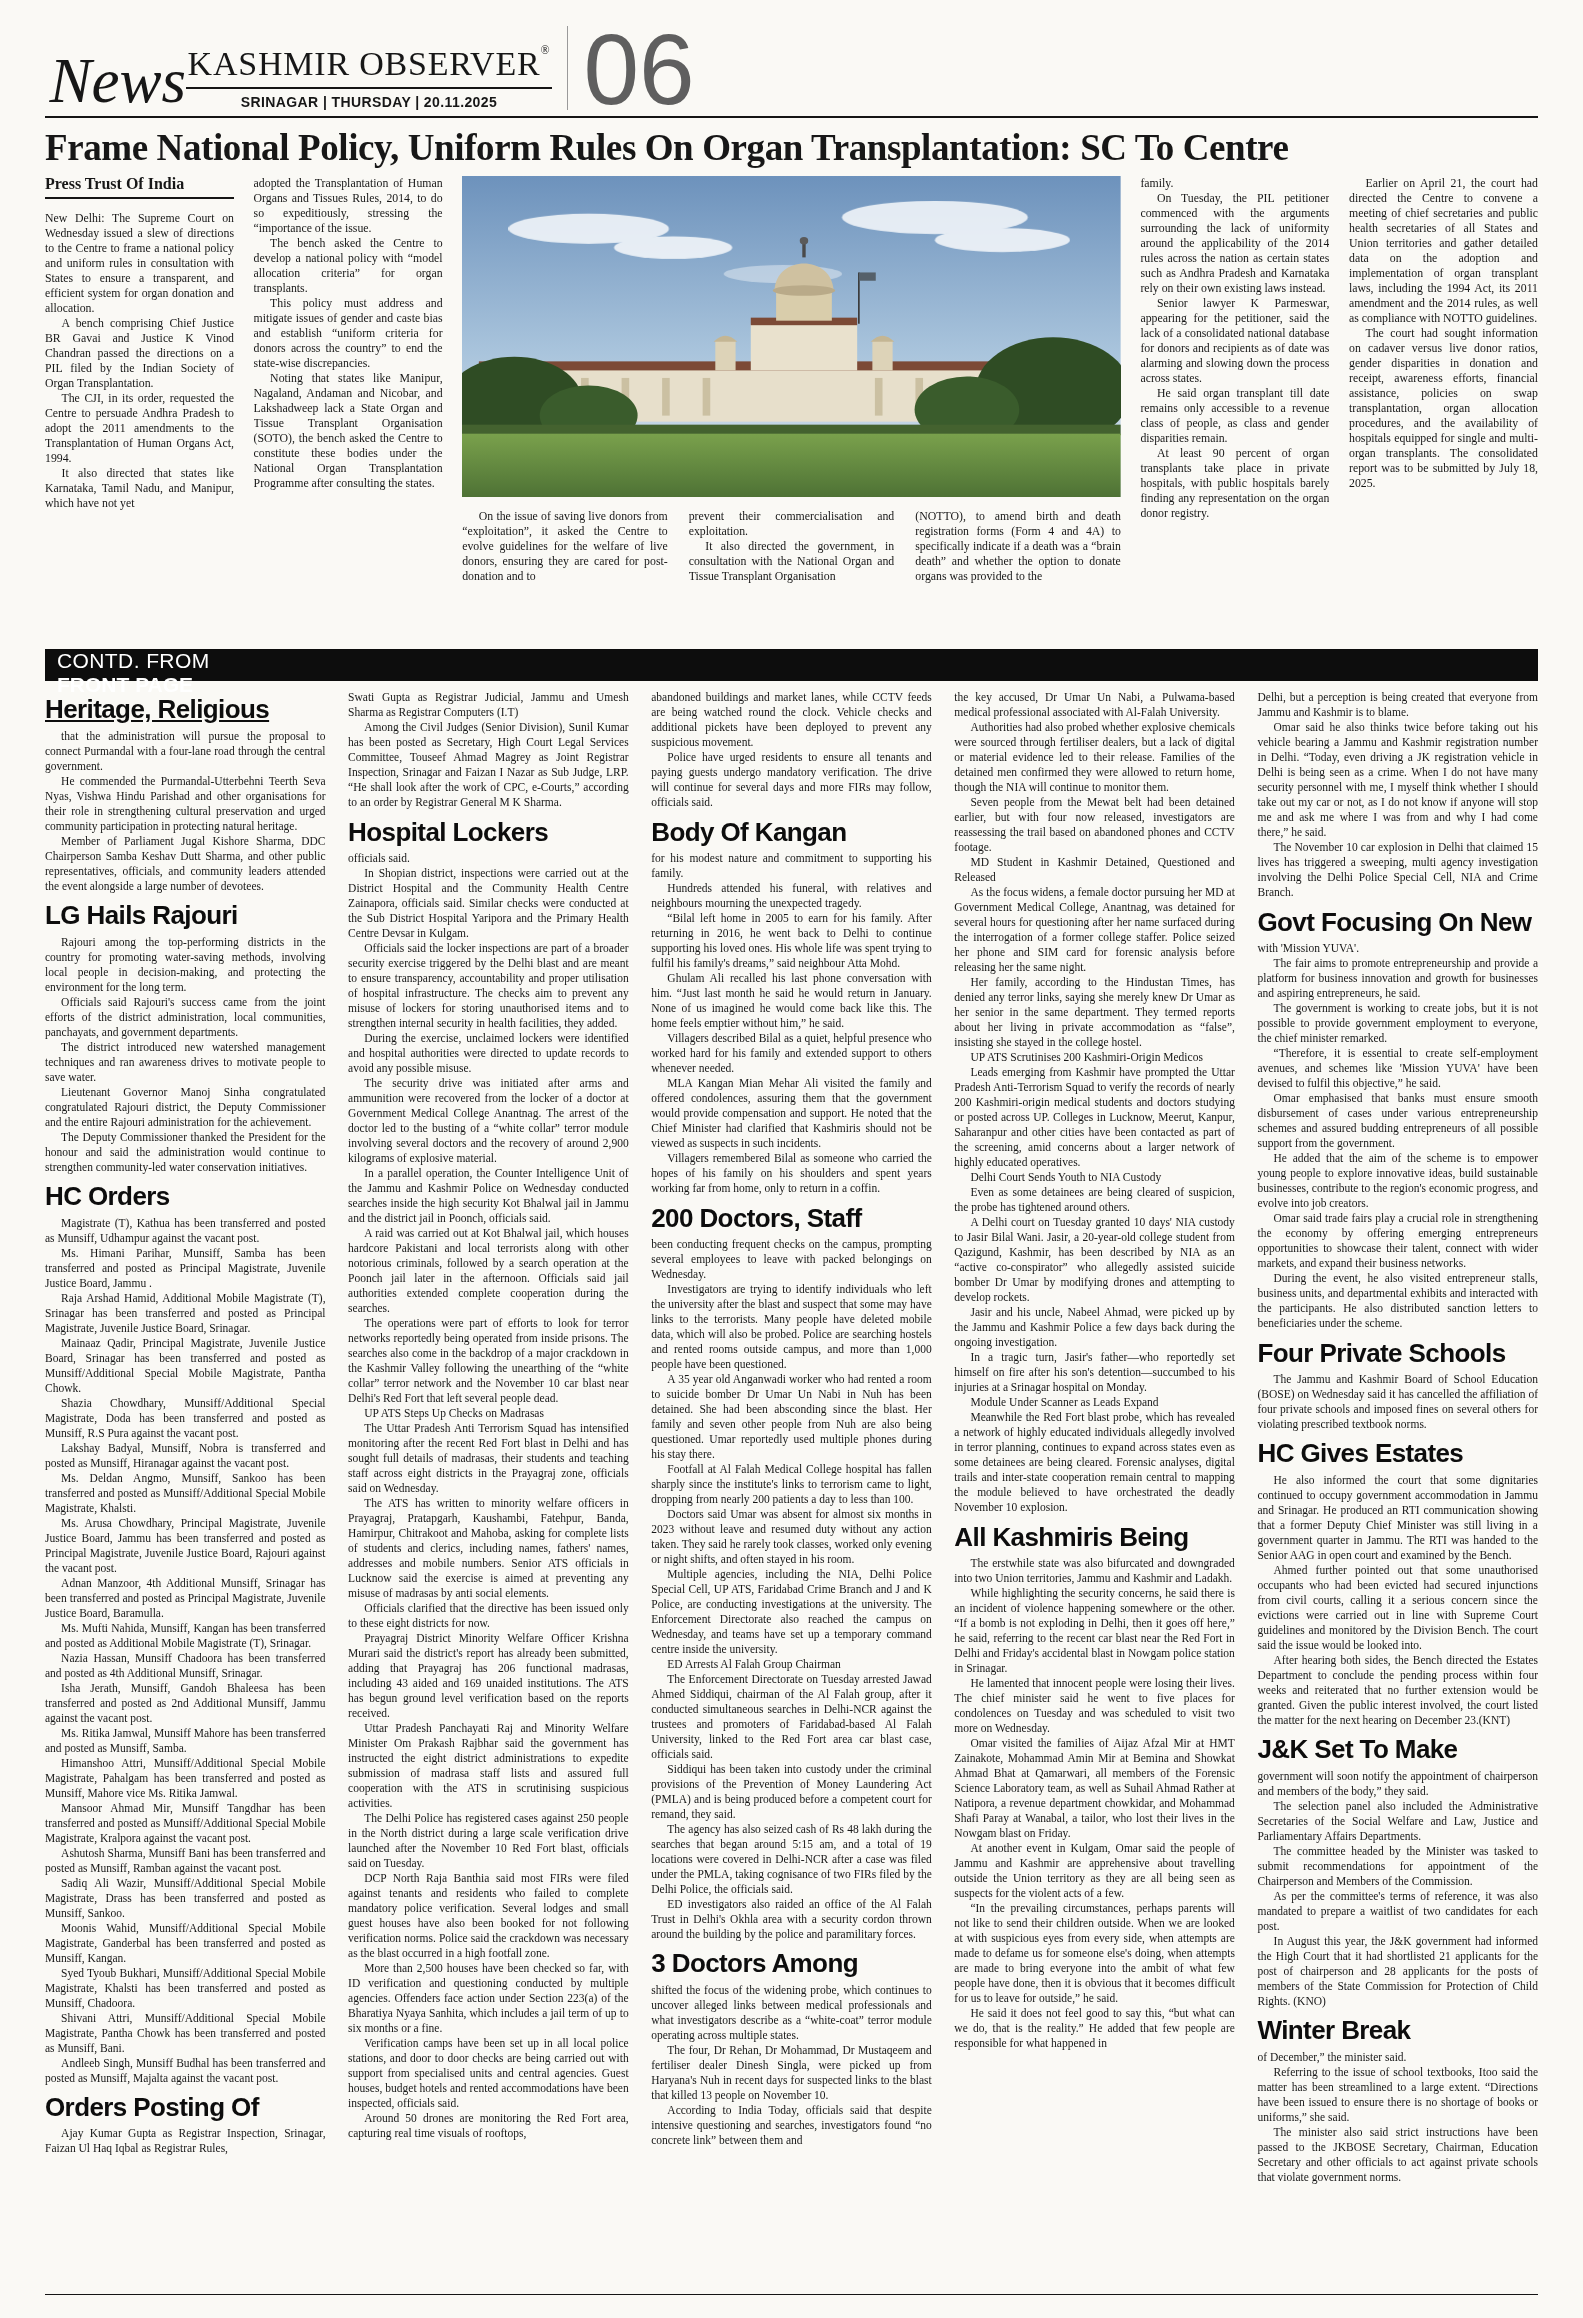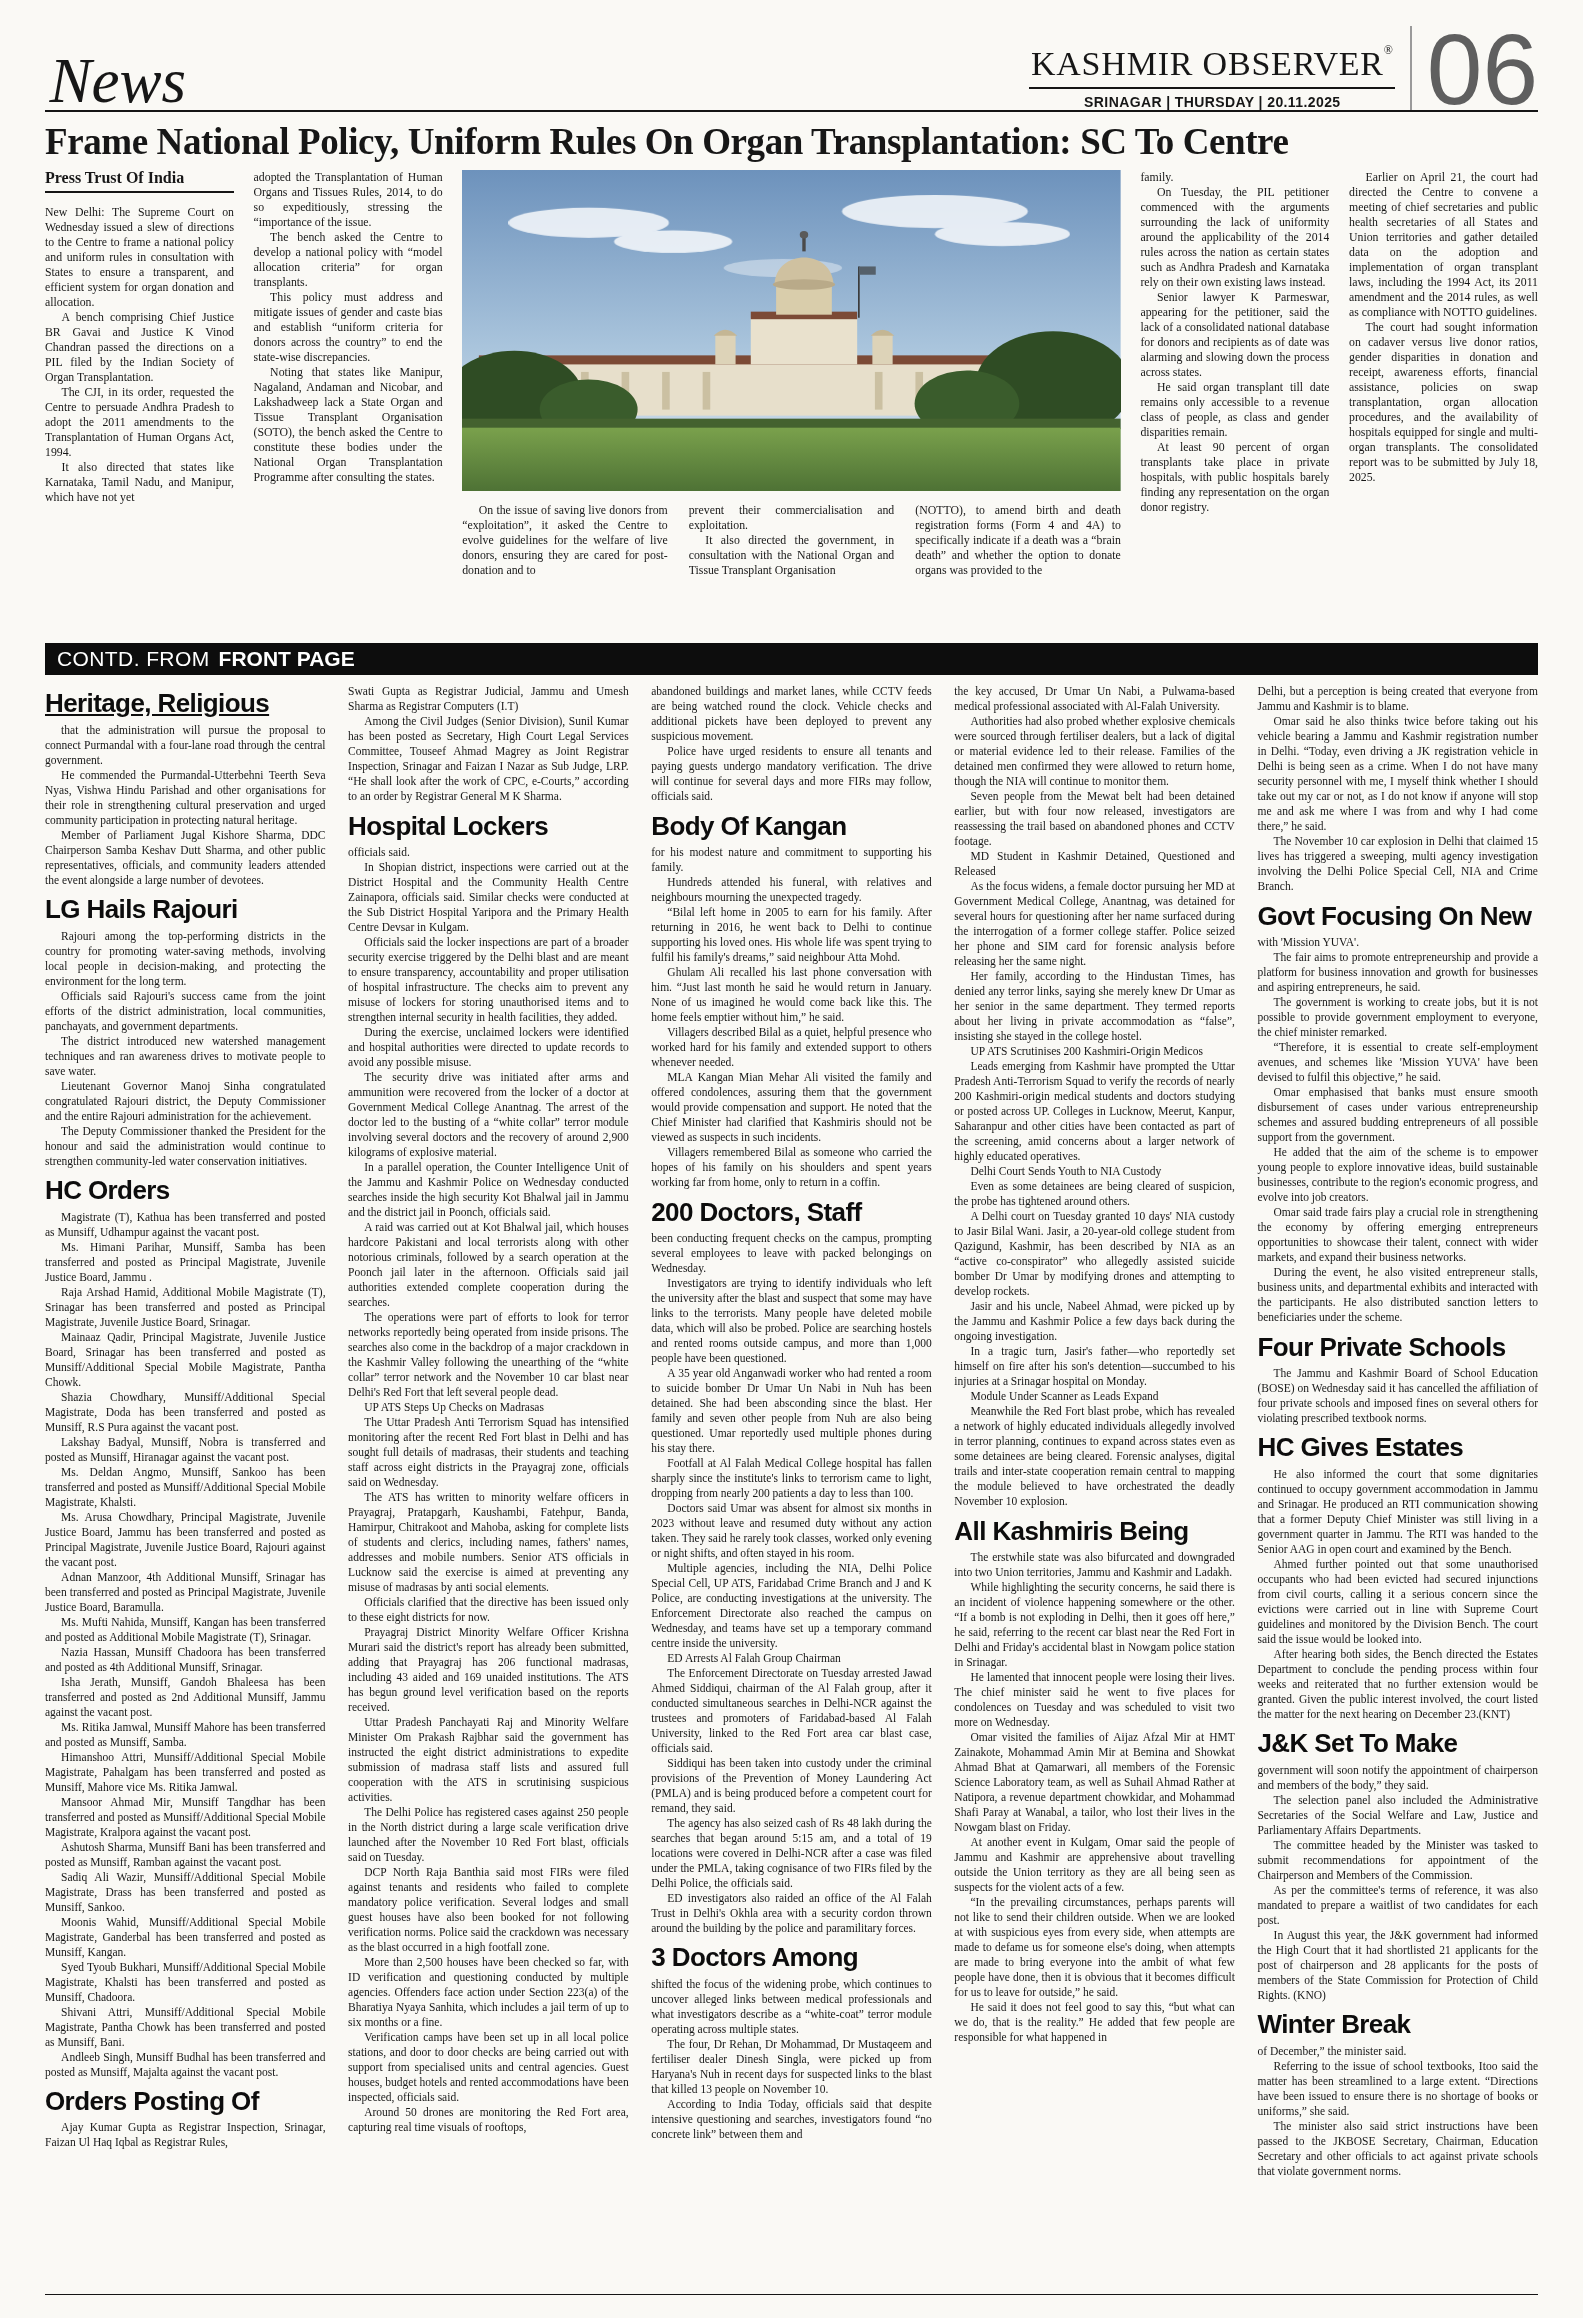--- a/index.html
+++ b/index.html
@@ -1,21 +1,21 @@
 <!DOCTYPE html>
 <html style="font-size:12px"><head>
 <meta charset="utf-8">
 <style>
   html,body{margin:0;padding:0;background:#e8e6e0;}
   .page{position:relative;width:1583px;height:2319px;background:#faf9f5;box-sizing:border-box;
         padding:21px 45px 0;font-family:"Liberation Serif",serif;color:#171717;overflow:hidden;}
 
   
-  .masthead{display:flex;justify-content:space-between;align-items:flex-end;
-            border-bottom:2.3px solid #151515;height:89px;gap:28px;}
+  .masthead{display:flex;justify-content:flex-start;align-items:flex-end;
+            border-bottom:2.3px solid #151515;padding-bottom:6px;height:89px;}
   .news-title{font-style:italic;font-size:63px;line-height:.9;padding-left:4.5px;}
   .mast-right{display:flex;align-items:flex-end;gap:15px;}
   .brand-block{text-align:center;}
   .brand{font-size:34px;letter-spacing:0.8px;white-space:nowrap;border-bottom:2.3px solid #151515;padding:0 1.5px 3.8px;}
   .brand sup{font-size:12px;vertical-align:21px;}
   .dateline{font-family:"Liberation Sans",sans-serif;font-weight:700;font-size:14px;letter-spacing:0.4px;margin-top:5.3px;}
   .vrule{width:1.5px;height:84px;background:#9a9a9a;}
   .page-number{font-family:"Liberation Sans",sans-serif;font-size:100px;line-height:.82;color:#5f5f5f;}
 
   
@@ -26,22 +26,22 @@
   .center{display:flex;flex-direction:column;overflow:hidden;}
   .photo{height:321px;flex:none;}
   .photo svg{display:block;}
   .under{display:grid;grid-template-columns:repeat(3,1fr);column-gap:21px;margin-top:12px;flex:1;overflow:hidden;}
   .ucol{overflow:hidden;font-size:11.8px;line-height:15px;text-align:justify;}
 
   .para{margin:0;text-indent:1.4em;}
   .flush{text-indent:0;}
 
   
-  .contd{margin-top:9px;background:#0d0d0d;color:#fff;height:32px;display:flex;align-items:center;
-         padding-left:12px;font-family:"Liberation Sans",sans-serif;font-size:21px;letter-spacing:0.4px;}
+  .contd{margin-top:9px;background:#0d0d0d;color:#fff;height:32px;display:flex;align-items:flex-start;
+         padding-left:12px;font-family:"Liberation Sans",sans-serif;font-size:21px;letter-spacing:0.4px;flex-direction:column;}
   .contd .c1{font-weight:400;margin-right:9px;}
   .contd .c2{font-weight:800;letter-spacing:0;}
 
   
   .bottom{display:grid;grid-template-columns:repeat(5,1fr);column-gap:22.6px;height:1592px;overflow:hidden;margin-top:9px;}
   .bcol{overflow:hidden;font-size:11.5px;line-height:15px;text-align:justify;}
   .sec-h{font-family:"Liberation Sans",sans-serif;font-size:26px;line-height:1.02;font-weight:800;
          letter-spacing:-0.6px;margin:8.3px 0 6px;text-indent:0;color:#0d0d0d;}
   .bcol .sec-h:first-child{margin-top:6px;text-decoration:underline;}
 

